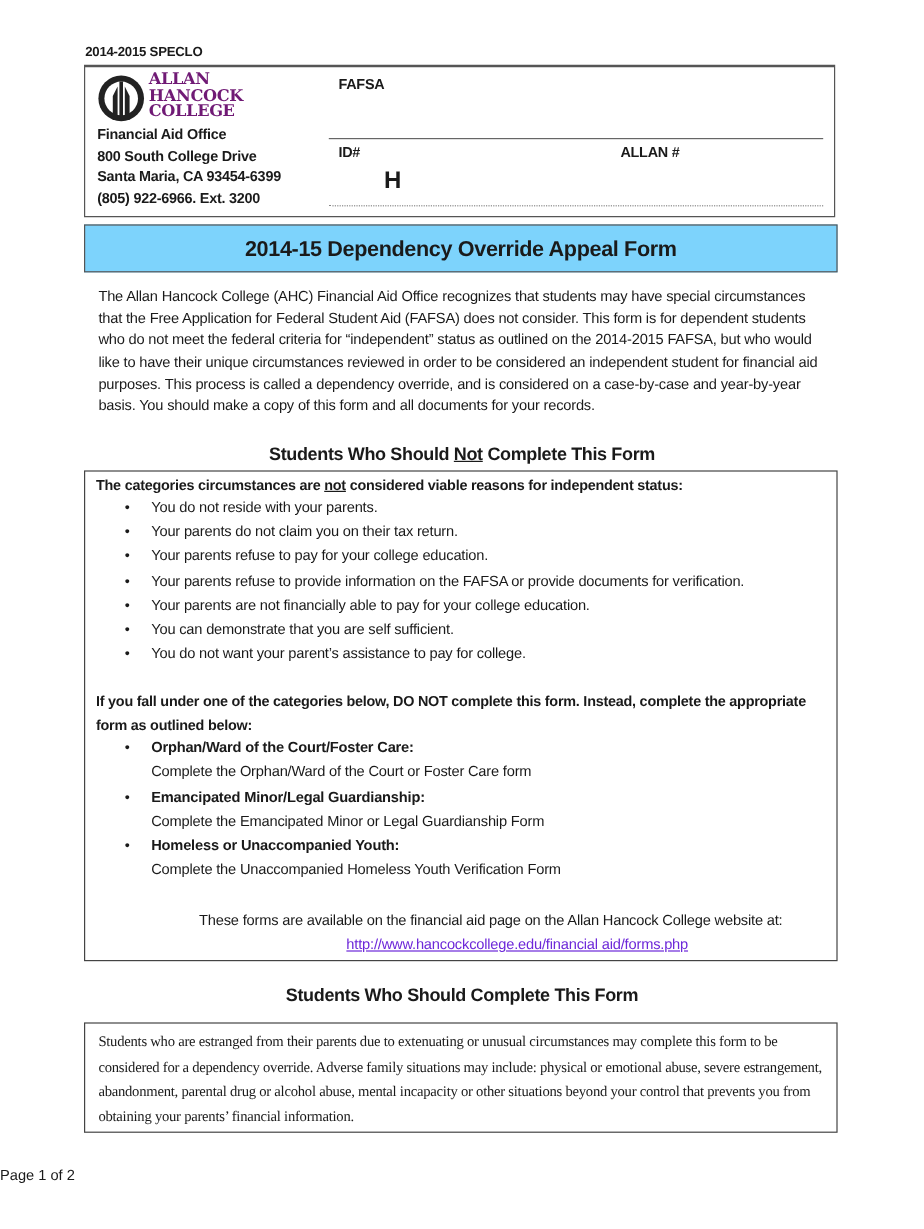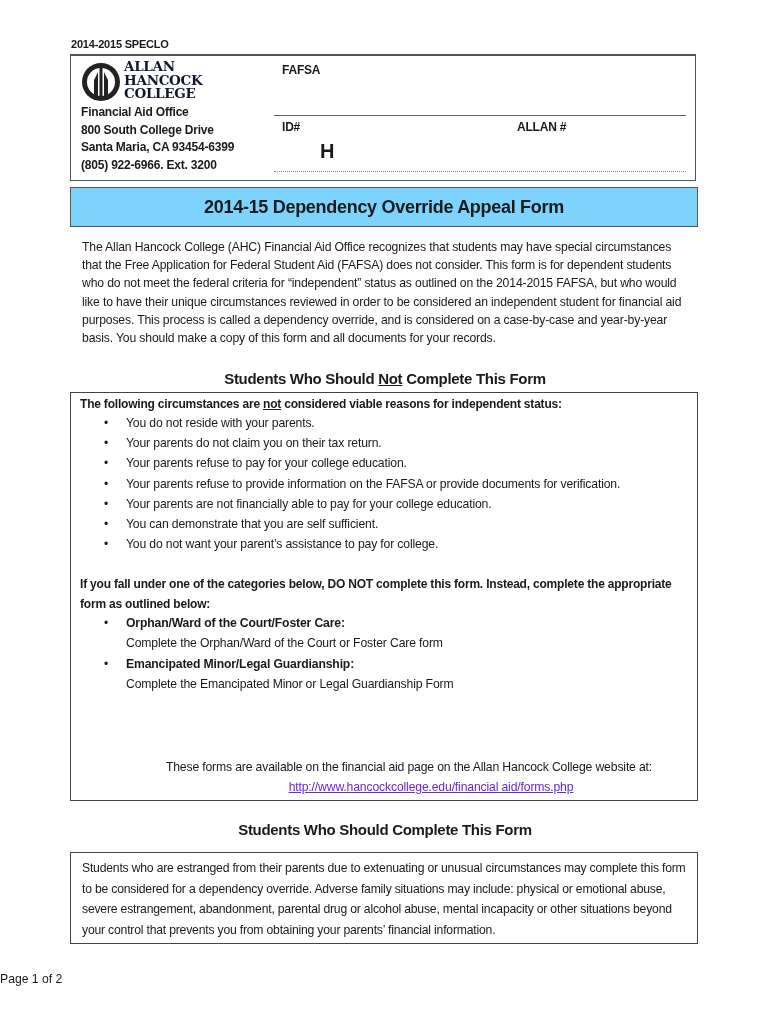--- a/index.html
+++ b/index.html
@@ -4,21 +4,21 @@
 <style>
   html, body { margin: 0; padding: 0; background: #ffffff; }
   body { width: 770px; height: 1024px; position: relative; overflow: hidden;
          font-family: "Liberation Sans", sans-serif; color: #1a1a1a; }
   .abs { position: absolute; }
   .speclo { left: 71px; top: 38px; font-size: 11px; font-weight: bold; letter-spacing: -0.2px; }
   .header-box { left: 70px; top: 54px; width: 626px; height: 127px; border: 1px solid #555;
                 border-top-width: 2px; box-sizing: border-box; }
   .logo { left: 80px; top: 60px; width: 140px; height: 44px; }
   .logo-text { position: absolute; left: 44px; top: 0; font-family: "DejaVu Serif", serif; font-weight: bold;
-               font-size: 13.5px; line-height: 13.5px; letter-spacing: -0.3px; color: #0f172a; }
+               font-size: 13.5px; line-height: 13.5px; letter-spacing: -0.3px; color: #701a75; }
   .address { left: 81px; top: 104px; font-size: 12px; font-weight: bold; line-height: 17.5px; letter-spacing: -0.2px; }
   .lbl { font-size: 12px; font-weight: bold; letter-spacing: -0.2px; }
   .name-lbl { left: 282px; top: 63px; }
   .id-lbl { left: 282px; top: 120px; }
   .phone-lbl { left: 517px; top: 120px; }
   .h-val { left: 320px; top: 140px; font-size: 20px; font-weight: bold; }
   .hline { height: 0; border-top: 1px solid #666; }
   .line1 { left: 274px; top: 115px; width: 412px; }
   .line2 { left: 274px; top: 171px; width: 412px; border-top: 1px dotted #888; }
   .title-box { left: 70px; top: 187px; width: 628px; height: 40px; background: #7dd3fc; border: 1px solid #555;
@@ -36,21 +36,21 @@
   .list1 { left: 82px; top: 414px; width: 610px; }
   .list1 .b-item { height: 20.2px; line-height: 18px; }
   .box1-lead2 { left: 80px; top: 574px; width: 600px; font-size: 12px; font-weight: bold; line-height: 20px; letter-spacing: -0.2px; }
   .list2 { left: 82px; top: 613px; width: 610px; }
   .list2 .b-item { line-height: 20.3px; margin-bottom: 0; }
   .b-title { font-weight: bold; }
   .avail { left: 0; width: 770px; top: 757px; text-align: center; font-size: 12.2px; letter-spacing: -0.15px; }
   .avail-line { display: block; line-height: 20px; margin-left: 48px; }
   .link { color: #6d28d9; text-decoration: underline; cursor: pointer; padding-left: 44px; }
   .box2 { left: 70px; top: 852px; width: 628px; height: 92px; border: 1px solid #444; box-sizing: border-box; }
-  .box2-text { left: 82px; top: 858px; width: 612px; font-size: 12.2px; line-height: 20.5px; letter-spacing: -0.2px; }
+  .box2-text { left: 82px; top: 858px; width: 612px; font-size: 12.2px; line-height: 20.5px; letter-spacing: -0.2px; font-family: Liberation Serif, serif; }
   .footer { left: 0; width: 728px; top: 972px; text-align: left; font-size: 12.2px; }
 </style>
 </head>
 <body>
 
 <div class="abs speclo">2014-2015 SPECLO</div>
 
 <div class="abs header-box"></div>
 
 <div class="abs logo">
@@ -83,21 +83,21 @@
 <div class="abs hline line2"></div>
 
 <div class="abs title-box">2014-15 Dependency Override Appeal Form</div>
 
 <div class="abs intro">The Allan Hancock College (AHC) Financial Aid Office recognizes that students may have special circumstances that the Free Application for Federal Student Aid (FAFSA) does not consider.  This form is for dependent students who do not meet the federal criteria for “independent” status as outlined on the 2014-2015 FAFSA, but who would like to have their unique circumstances reviewed in order to be considered an independent student for financial aid purposes.  This process is called a dependency override, and is considered on a case-by-case and year-by-year basis.  You should make a copy of this form and all documents for your records.</div>
 
 <div class="abs section-head sh1"><span>Students Who Should </span><u>Not</u><span> Complete This Form</span></div>
 
 <div class="abs box1"></div>
 
-<div class="abs box1-lead"><span>The following circumstances are </span><u>not</u><span> considered viable reasons for independent status:</span></div>
+<div class="abs box1-lead"><span>The categories circumstances are </span><u>not</u><span> considered viable reasons for independent status:</span></div>
 
 <ul class="abs bullets list1">
   <li class="b-item">You do not reside with your parents.</li>
   <li class="b-item">Your parents do not claim you on their tax return.</li>
   <li class="b-item">Your parents refuse to pay for your college education.</li>
   <li class="b-item">Your parents refuse to provide information on the FAFSA or provide documents for verification.</li>
   <li class="b-item">Your parents are not financially able to pay for your college education.</li>
   <li class="b-item">You can demonstrate that you are self sufficient.</li>
   <li class="b-item">You do not want your parent’s assistance to pay for college.</li>
 </ul>
@@ -106,20 +106,24 @@
 
 <ul class="abs bullets list2">
   <li class="b-item">
     <div class="b-title">Orphan/Ward of the Court/Foster Care:</div>
     <div>Complete the Orphan/Ward of the Court or Foster Care form</div>
   </li>
   <li class="b-item">
     <div class="b-title">Emancipated Minor/Legal Guardianship:</div>
     <div>Complete the Emancipated Minor or Legal Guardianship Form</div>
   </li>
+  <li class="b-item">
+    <div class="b-title">Homeless or Unaccompanied Youth:</div>
+    <div>Complete the Unaccompanied Homeless Youth Verification Form</div>
+  </li>
 </ul>
 
 <div class="abs avail">
   <span class="avail-line">These forms are available on the financial aid page on the Allan Hancock College website at:</span>
   <a class="avail-line link">http://www.hancockcollege.edu/financial aid/forms.php</a>
 </div>
 
 <div class="abs section-head sh2">Students Who Should Complete This Form</div>
 
 <div class="abs box2"></div>

